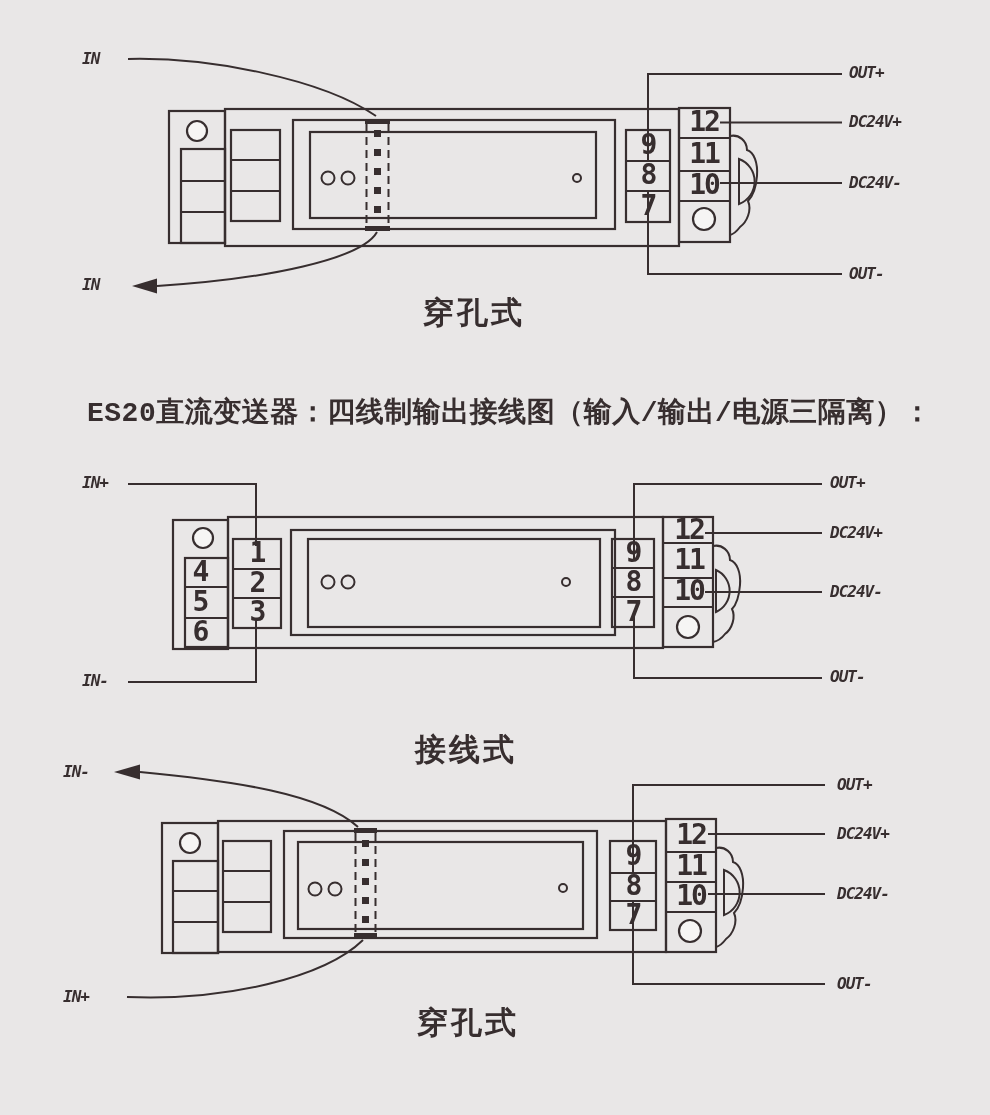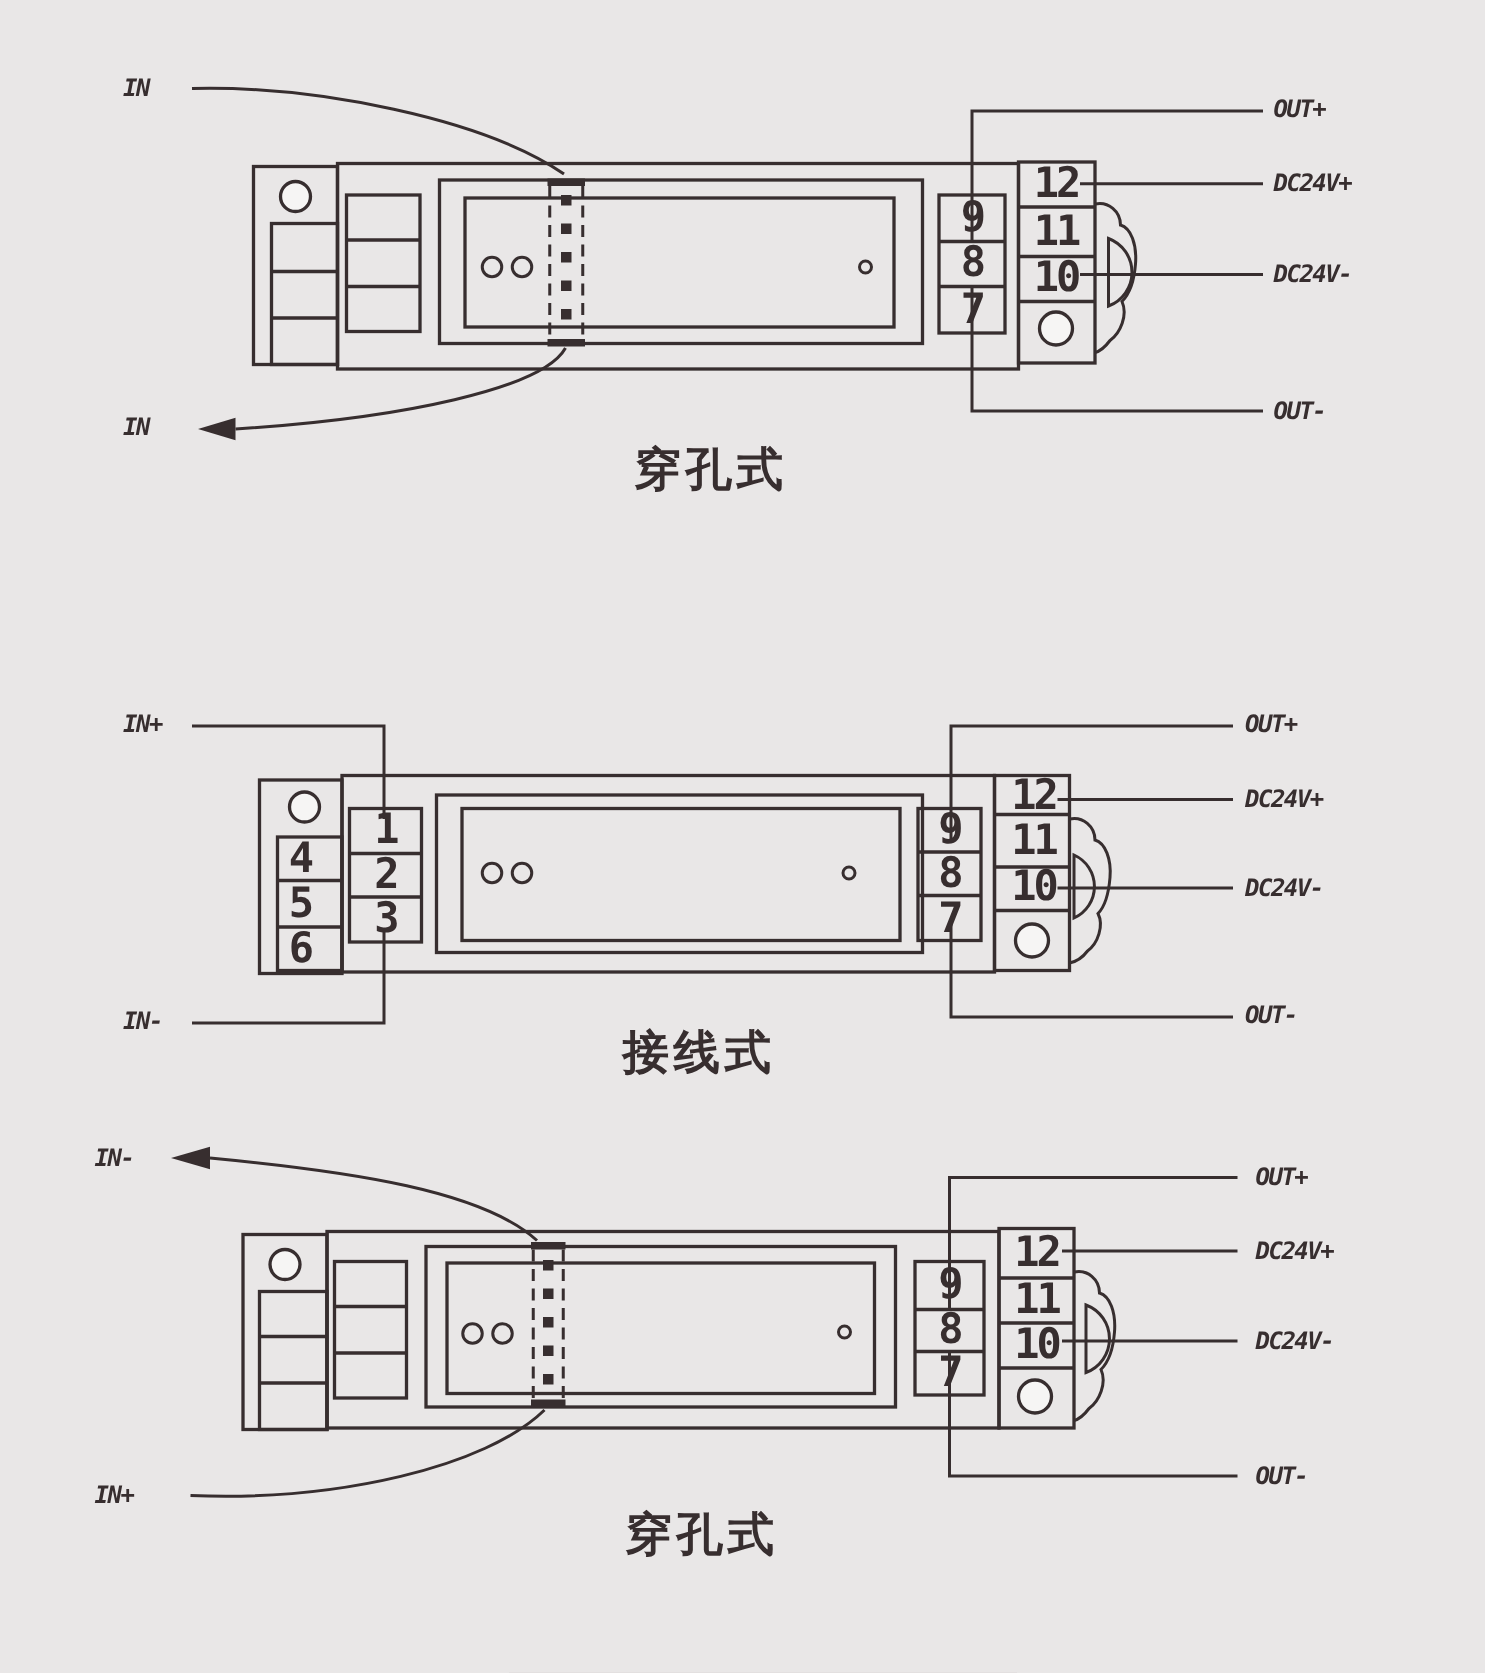--- a/index.html
+++ b/index.html
@@ -171,40 +171,41 @@
   <div class="lab side" style="left:849px;top:183px">DC24V-</div>
   <div class="lab side" style="left:849px;top:274px">OUT-</div>
   <div class="lab num" style="left:648px;top:146px">9</div>
   <div class="lab num" style="left:648px;top:176px">8</div>
   <div class="lab num" style="left:648px;top:207px">7</div>
   <div class="lab num" style="left:704px;top:123px">12</div>
   <div class="lab num" style="left:704px;top:155px">11</div>
   <div class="lab num" style="left:704px;top:186px">10</div>
   <div class="cjk cap" style="left:474px;top:313px">穿孔式</div>
 
+  <div class="cjk heading" style="left:87px;top:412px">ES20直流变送器：四线制输出接线图（输入/输出/电源三隔离）：</div>
 
   <div class="lab side" style="left:82px;top:483px">IN+</div>
   <div class="lab side" style="left:82px;top:681px">IN-</div>
   <div class="lab side" style="left:830px;top:483px">OUT+</div>
   <div class="lab side" style="left:830px;top:533px">DC24V+</div>
   <div class="lab side" style="left:830px;top:592px">DC24V-</div>
   <div class="lab side" style="left:830px;top:677px">OUT-</div>
   <div class="lab num" style="left:257px;top:554px">1</div>
   <div class="lab num" style="left:257px;top:584px">2</div>
   <div class="lab num" style="left:257px;top:613px">3</div>
   <div class="lab num" style="left:200px;top:573px">4</div>
   <div class="lab num" style="left:200px;top:603px">5</div>
   <div class="lab num" style="left:200px;top:633px">6</div>
   <div class="lab num" style="left:633px;top:554px">9</div>
   <div class="lab num" style="left:633px;top:583px">8</div>
   <div class="lab num" style="left:633px;top:613px">7</div>
   <div class="lab num" style="left:689px;top:531px">12</div>
   <div class="lab num" style="left:689px;top:561px">11</div>
   <div class="lab num" style="left:689px;top:592px">10</div>
-  <div class="cjk cap" style="left:466px;top:702px">接线式</div>
+  <div class="cjk cap" style="left:466px;top:750px">接线式</div>
 
   <div class="lab side" style="left:63px;top:772px">IN-</div>
   <div class="lab side" style="left:63px;top:997px">IN+</div>
   <div class="lab side" style="left:837px;top:785px">OUT+</div>
   <div class="lab side" style="left:837px;top:834px">DC24V+</div>
   <div class="lab side" style="left:837px;top:894px">DC24V-</div>
   <div class="lab side" style="left:837px;top:984px">OUT-</div>
   <div class="lab num" style="left:633px;top:857px">9</div>
   <div class="lab num" style="left:633px;top:887px">8</div>
   <div class="lab num" style="left:633px;top:916px">7</div>

